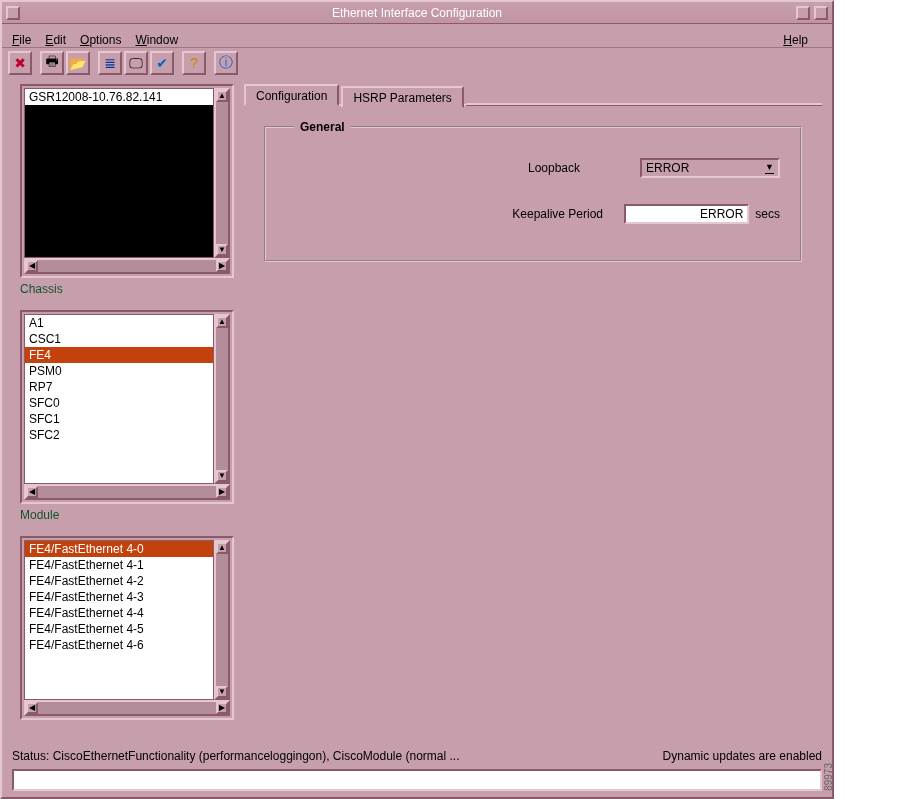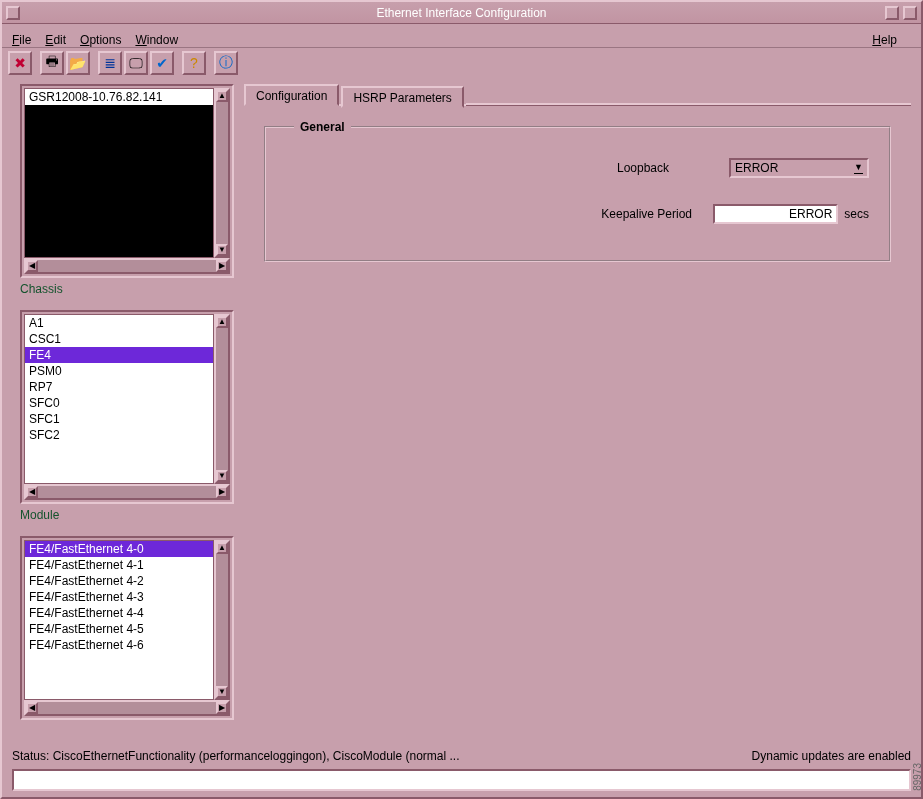--- a/index.html
+++ b/index.html
@@ -1,18 +1,18 @@
 <!DOCTYPE html>
 <html><head>
 <meta charset="utf-8">
 <style>
 * { box-sizing: border-box; margin: 0; padding: 0; }
 body { font-family: Arial, Helvetica, sans-serif; font-size: 12px; background: #fff; }
 .window {
-  width: 923px; height: 799px;
+  width: 834px; height: 799px;
   background: #c79fac;
   border: 2px solid;
   border-color: #e6c7d1 #8a5a6a #8a5a6a #e6c7d1;
   display: flex; flex-direction: column;
   position: relative;
 }
 .titlebar {
   height: 22px;
   background: linear-gradient(#c79fac,#c194a2);
   display: flex; align-items: center; justify-content: center;
@@ -67,21 +67,21 @@
   background: #c79fac; padding: 2px;
 }
 .listbox-inner { display: flex; }
 .listbox {
   background: #fff; flex: 1;
   border: 1px solid #8a5a6a;
   overflow: hidden;
 }
 .listbox.dark { background: #000; color: #fff; }
 .listbox .item { padding: 1px 4px; white-space: nowrap; font-size: 12px; }
-.listbox .item.selected { background: #6d28d9; color: #fff; }
+.listbox .item.selected { background: #c2410c; color: #fff; }
 .listbox.dark .item.selected { background: #fff; color: #000; }
 .vscroll {
   width: 16px;
   background: #c79fac;
   border: 2px solid; border-color: #e6c7d1 #8a5a6a #8a5a6a #e6c7d1;
   display: flex; flex-direction: column;
 }
 .vscroll .arrow, .hscroll .arrow {
   width: 12px; height: 12px;
   border: 2px solid; border-color: #e6c7d1 #8a5a6a #8a5a6a #e6c7d1;

